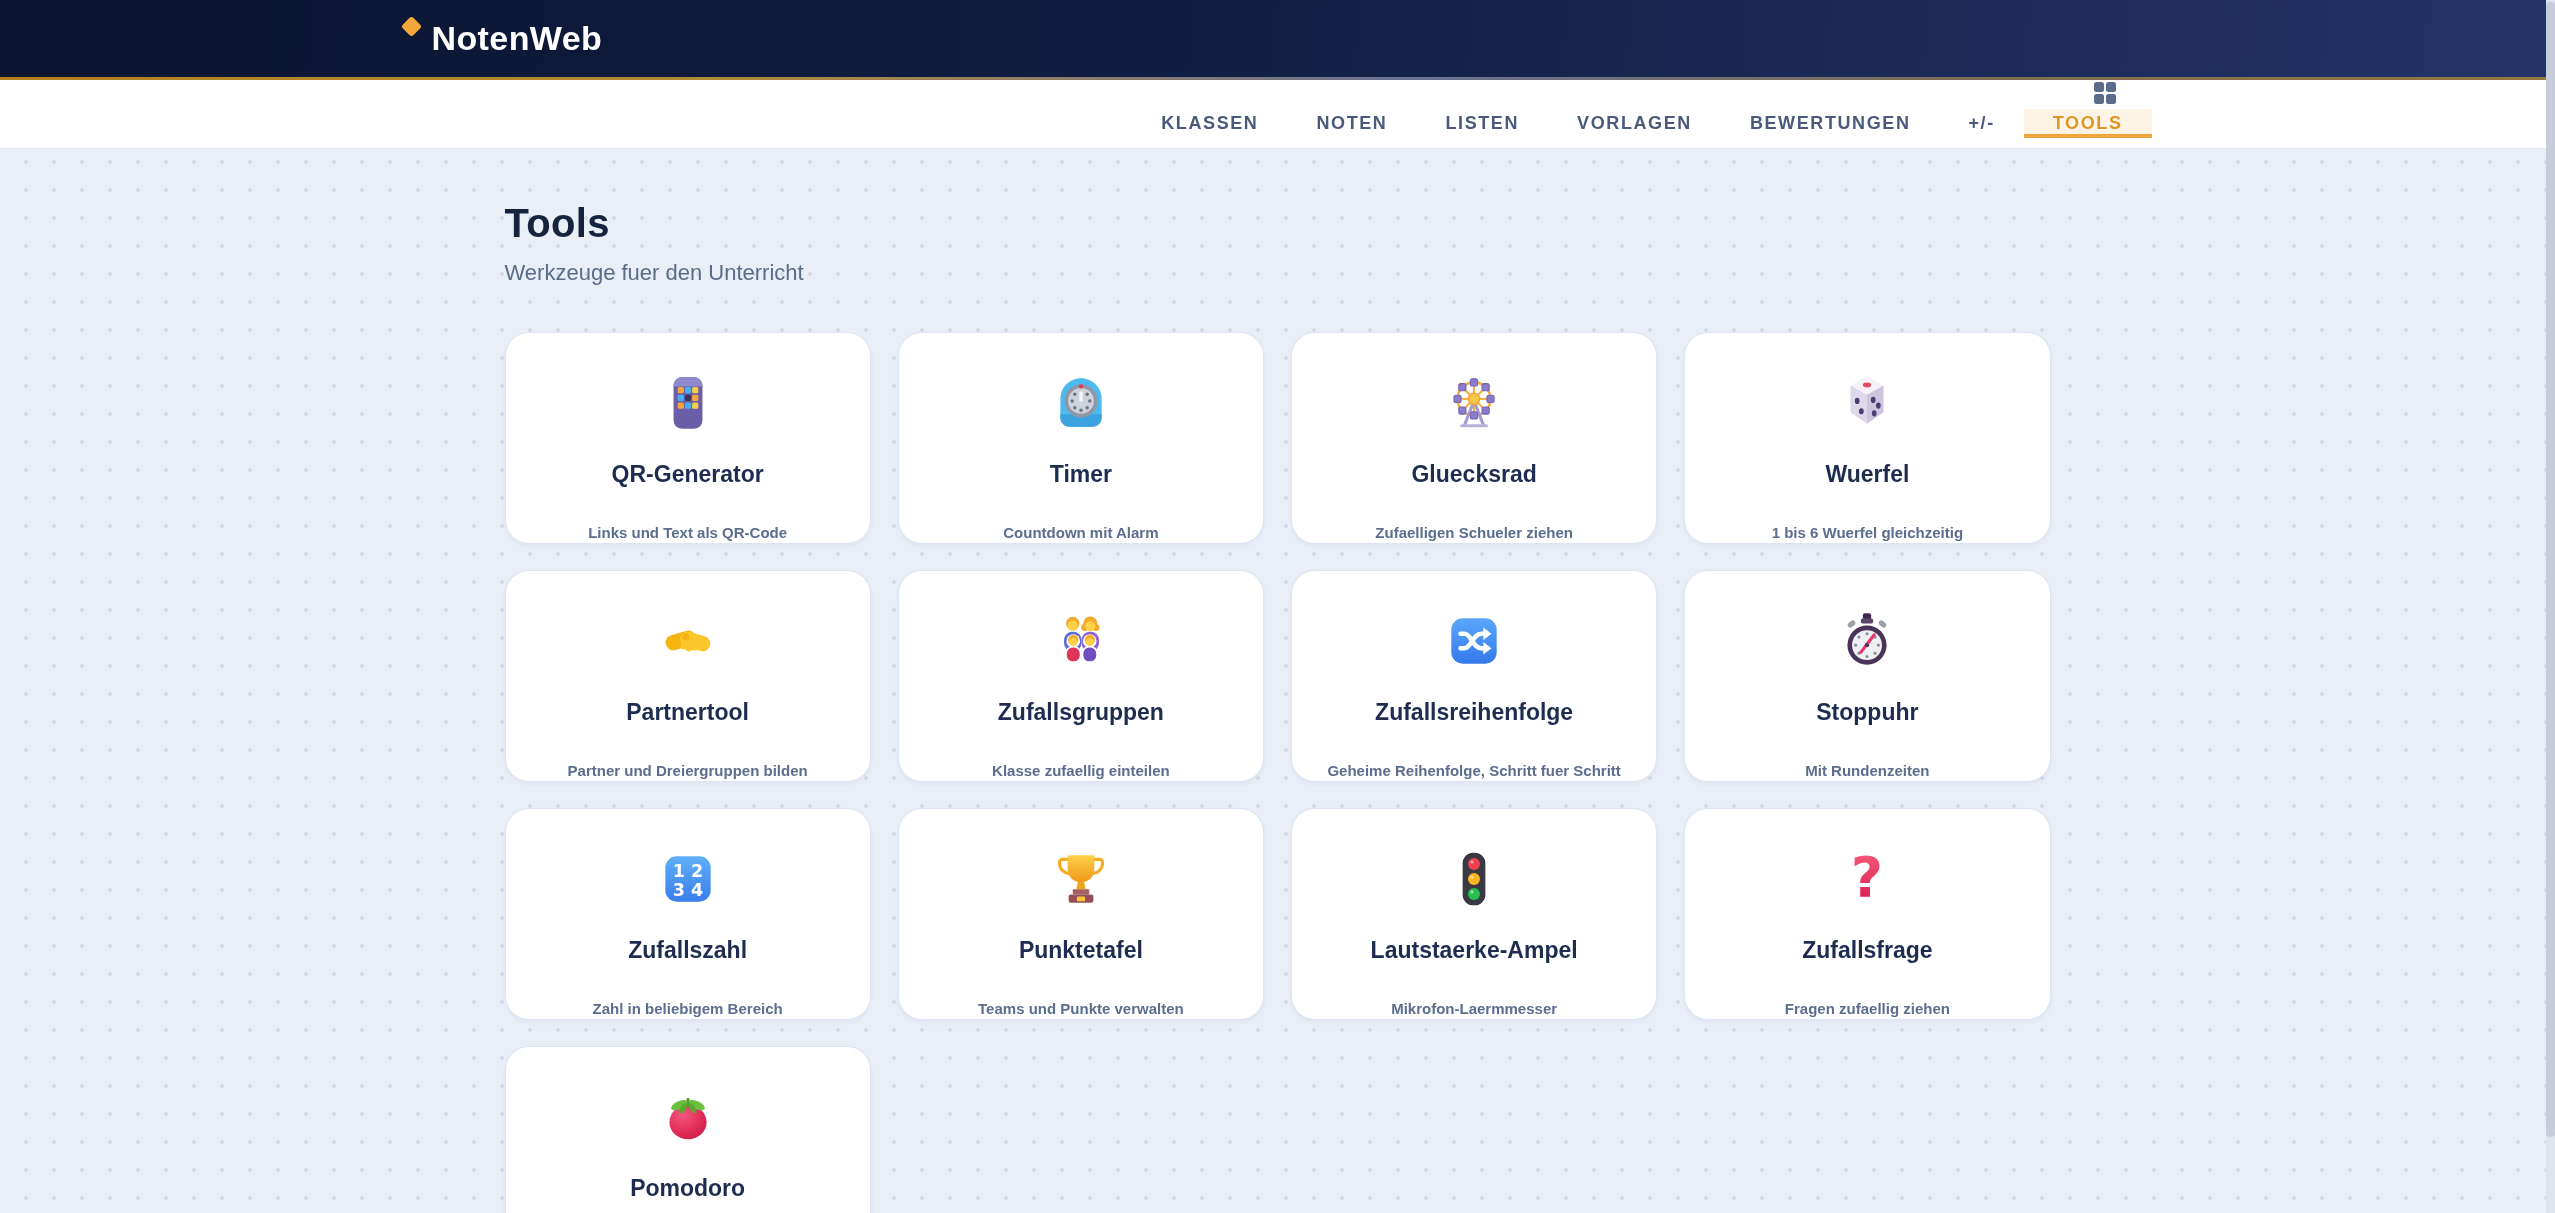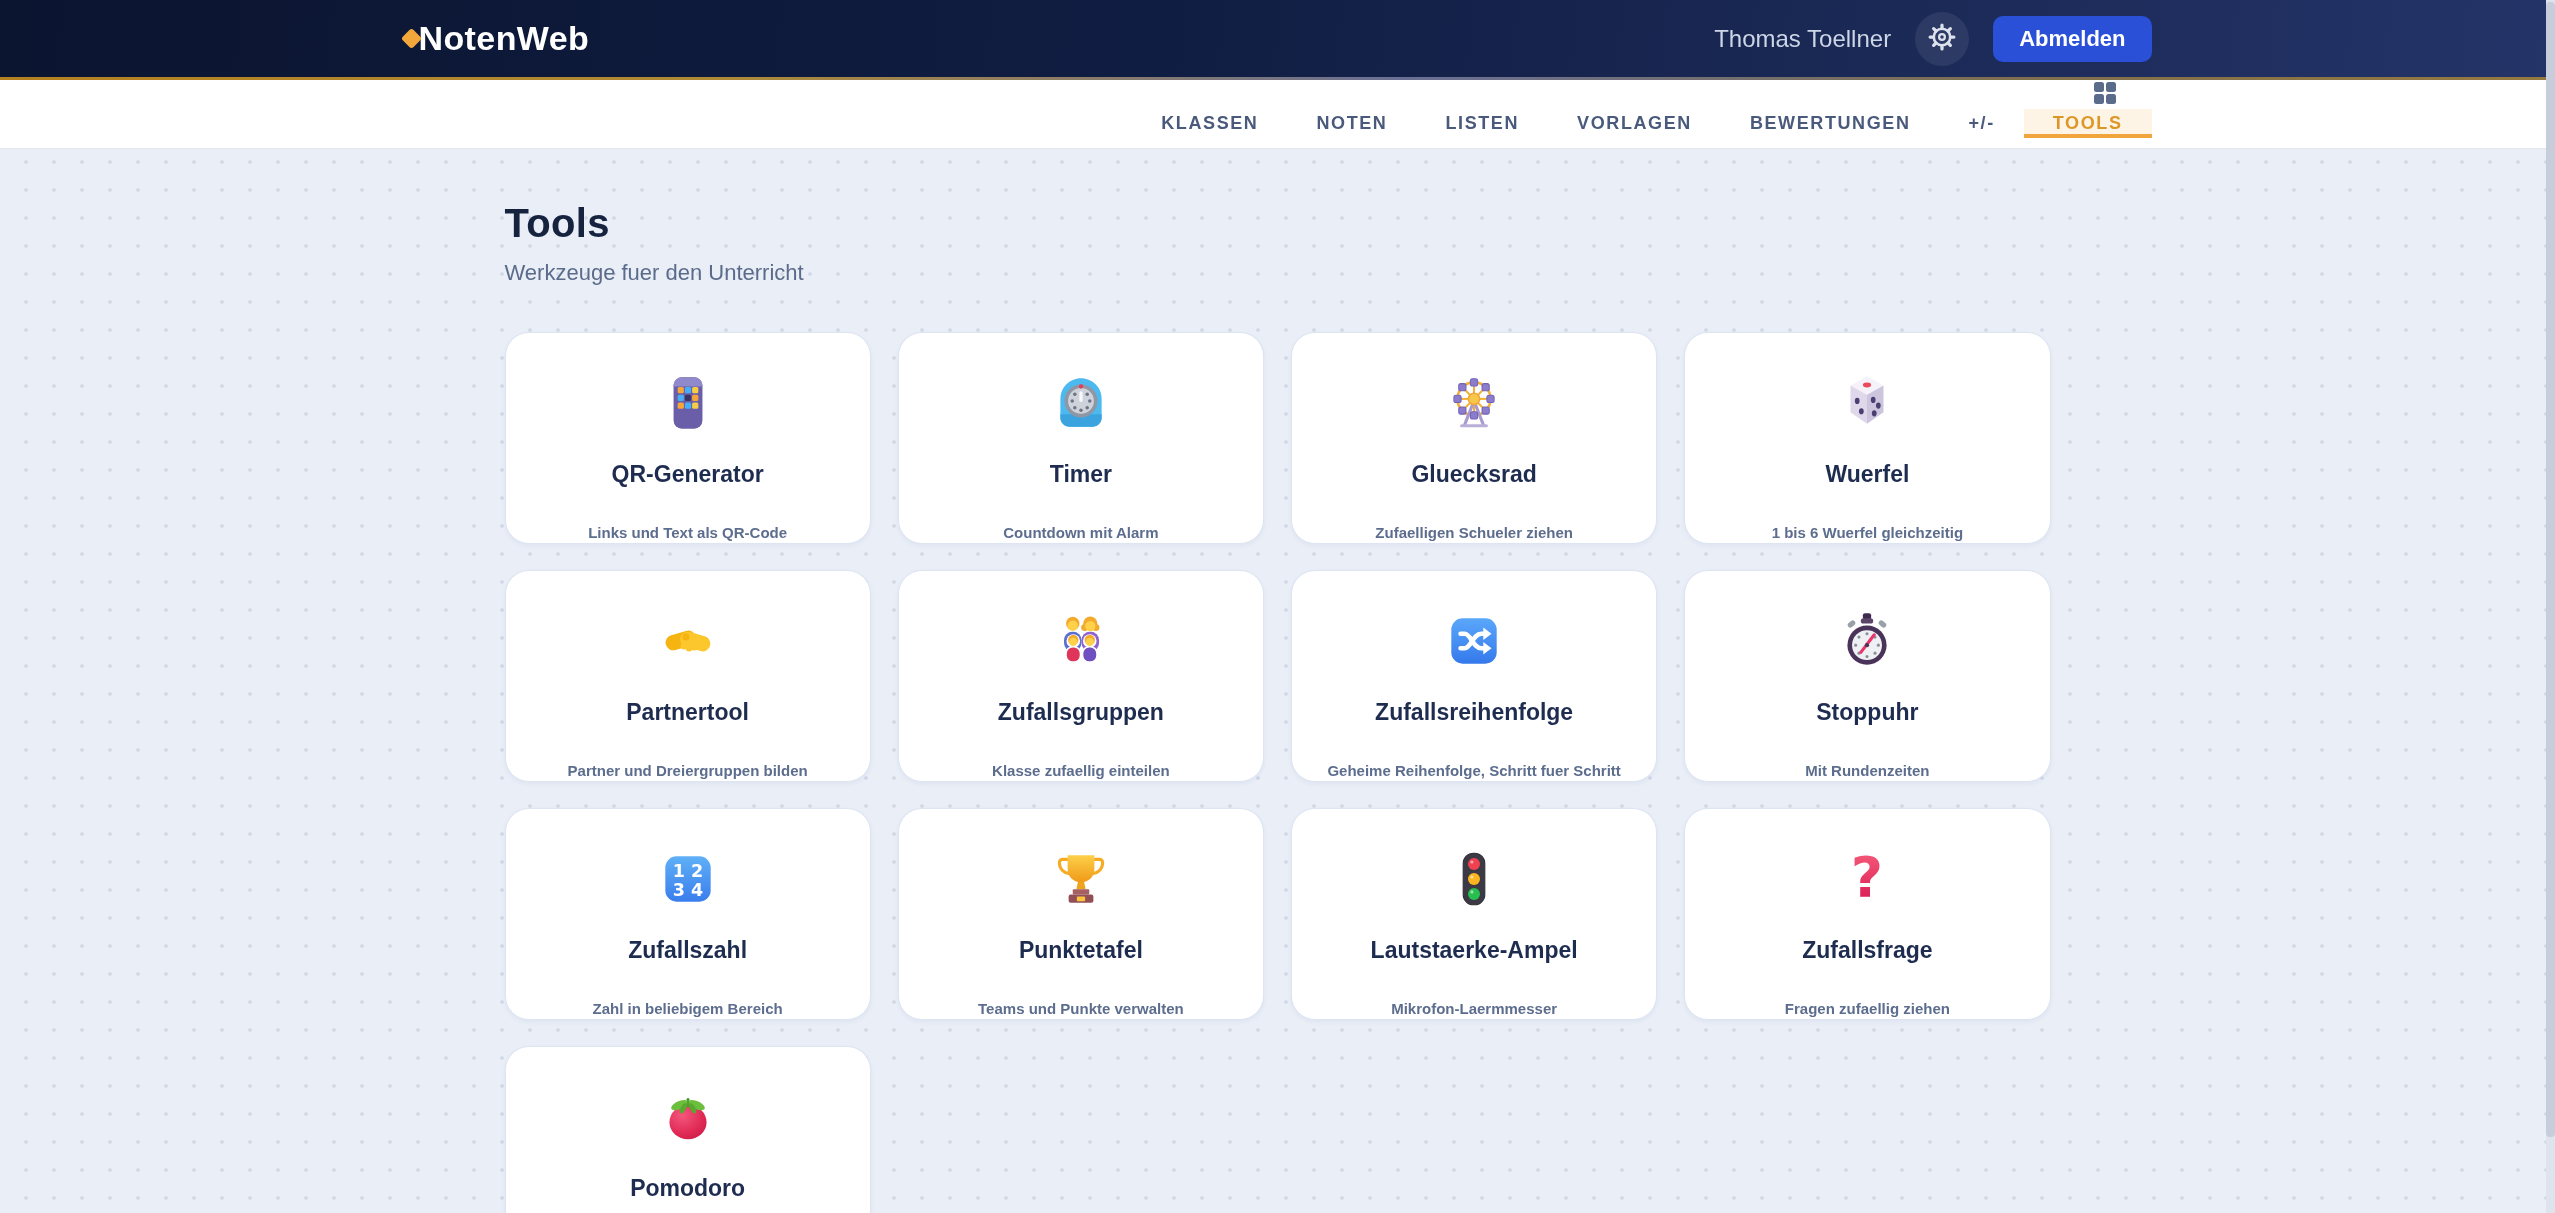--- a/index.html
+++ b/index.html
@@ -7,21 +7,21 @@
     position:relative;width:2555px;height:1213px;overflow:hidden;
     background-color:#e9eef7;
     background-image:radial-gradient(circle,#d3dbe9 1.7px,transparent 1.8px);
     background-size:28px 28px;background-position:12px 8px;
     font-family:"Liberation Sans",sans-serif;
   }
   
   .header{height:77px;background:linear-gradient(97deg,#0b1530 0%,#101d42 45%,#243468 100%);}
   .header-accent{height:3px;background:linear-gradient(90deg,#b5801f 0%,#b08a35 28%,#6a7095 55%,#7d6f50 78%,#96793f 100%);}
   .header-inner{width:1748px;margin:0 auto;height:77px;display:flex;align-items:center;justify-content:space-between;}
-  .logo{display:flex;align-items:center;cursor:pointer;}
+  .logo{display:flex;gap:13px;cursor:pointer;}
   .logo-diamond{width:15px;height:15px;background:#f3a63a;transform:rotate(45deg);border-radius:3px;}
   .logo-text{color:#ffffff;font-size:34px;font-weight:800;letter-spacing:.4px;}
   .header-right{display:flex;align-items:center;gap:24px;}
   .user-name{color:#cdd5e6;font-size:24px;font-weight:500;}
   .gear-btn{width:54px;height:54px;border-radius:50%;background:rgba(255,255,255,.08);border:none;display:flex;align-items:center;justify-content:center;cursor:pointer;padding:0;}
   .logout-btn{background:#2b50d8;color:#fff;font-weight:700;font-size:22px;border:none;border-radius:10px;padding:0 26px;height:46px;cursor:pointer;font-family:inherit;}
   
   .nav{height:68px;background:#ffffff;border-bottom:1px solid #e2e7f1;}
   .nav-inner{width:1748px;margin:0 auto;height:100%;display:flex;align-items:flex-end;padding-left:24px;box-sizing:border-box;flex-direction:column;}
   .nav-apps-btn{background:none;border:none;display:flex;align-items:center;margin-right:26px;cursor:pointer;padding:0 8px;}
@@ -48,35 +48,20 @@
 <body>
 
 <div id="app">
 
   <header class="header">
     <div class="header-inner">
       <div class="logo">
         <span class="logo-diamond"></span>
         <span class="logo-text">NotenWeb</span>
       </div>
-      <div class="header-right">
-        <span class="user-name">Thomas Toellner</span>
-        <button class="gear-btn">
-          <span>
-            <svg width="30" height="30" viewBox="0 0 24 24">
-              <g fill="none" stroke="#dde1ec" stroke-width="2" stroke-linecap="round">
-                <circle cx="12" cy="12" r="6.6" stroke-width="2.1"></circle>
-                <circle cx="12" cy="12" r="2.3" stroke-width="1.8"></circle>
-                <path d="M18.8 12h2.7M12 18.8v2.7M5.2 12H2.5M12 5.2V2.5M16.8 16.8l1.9 1.9M7.2 16.8l-1.9 1.9M16.8 7.2l1.9-1.9M7.2 7.2L5.3 5.3" stroke-width="2.6"></path>
-              </g>
-            </svg>
-          </span>
-        </button>
-        <button class="logout-btn">Abmelden</button>
-      </div>
     </div>
   </header>
   <div class="header-accent"></div>
 
   <nav class="nav">
     <div class="nav-inner">
       <button class="nav-apps-btn">
         <span>
           <svg width="26" height="26" viewBox="0 0 26 26">
             <g fill="#5b6b8c">

